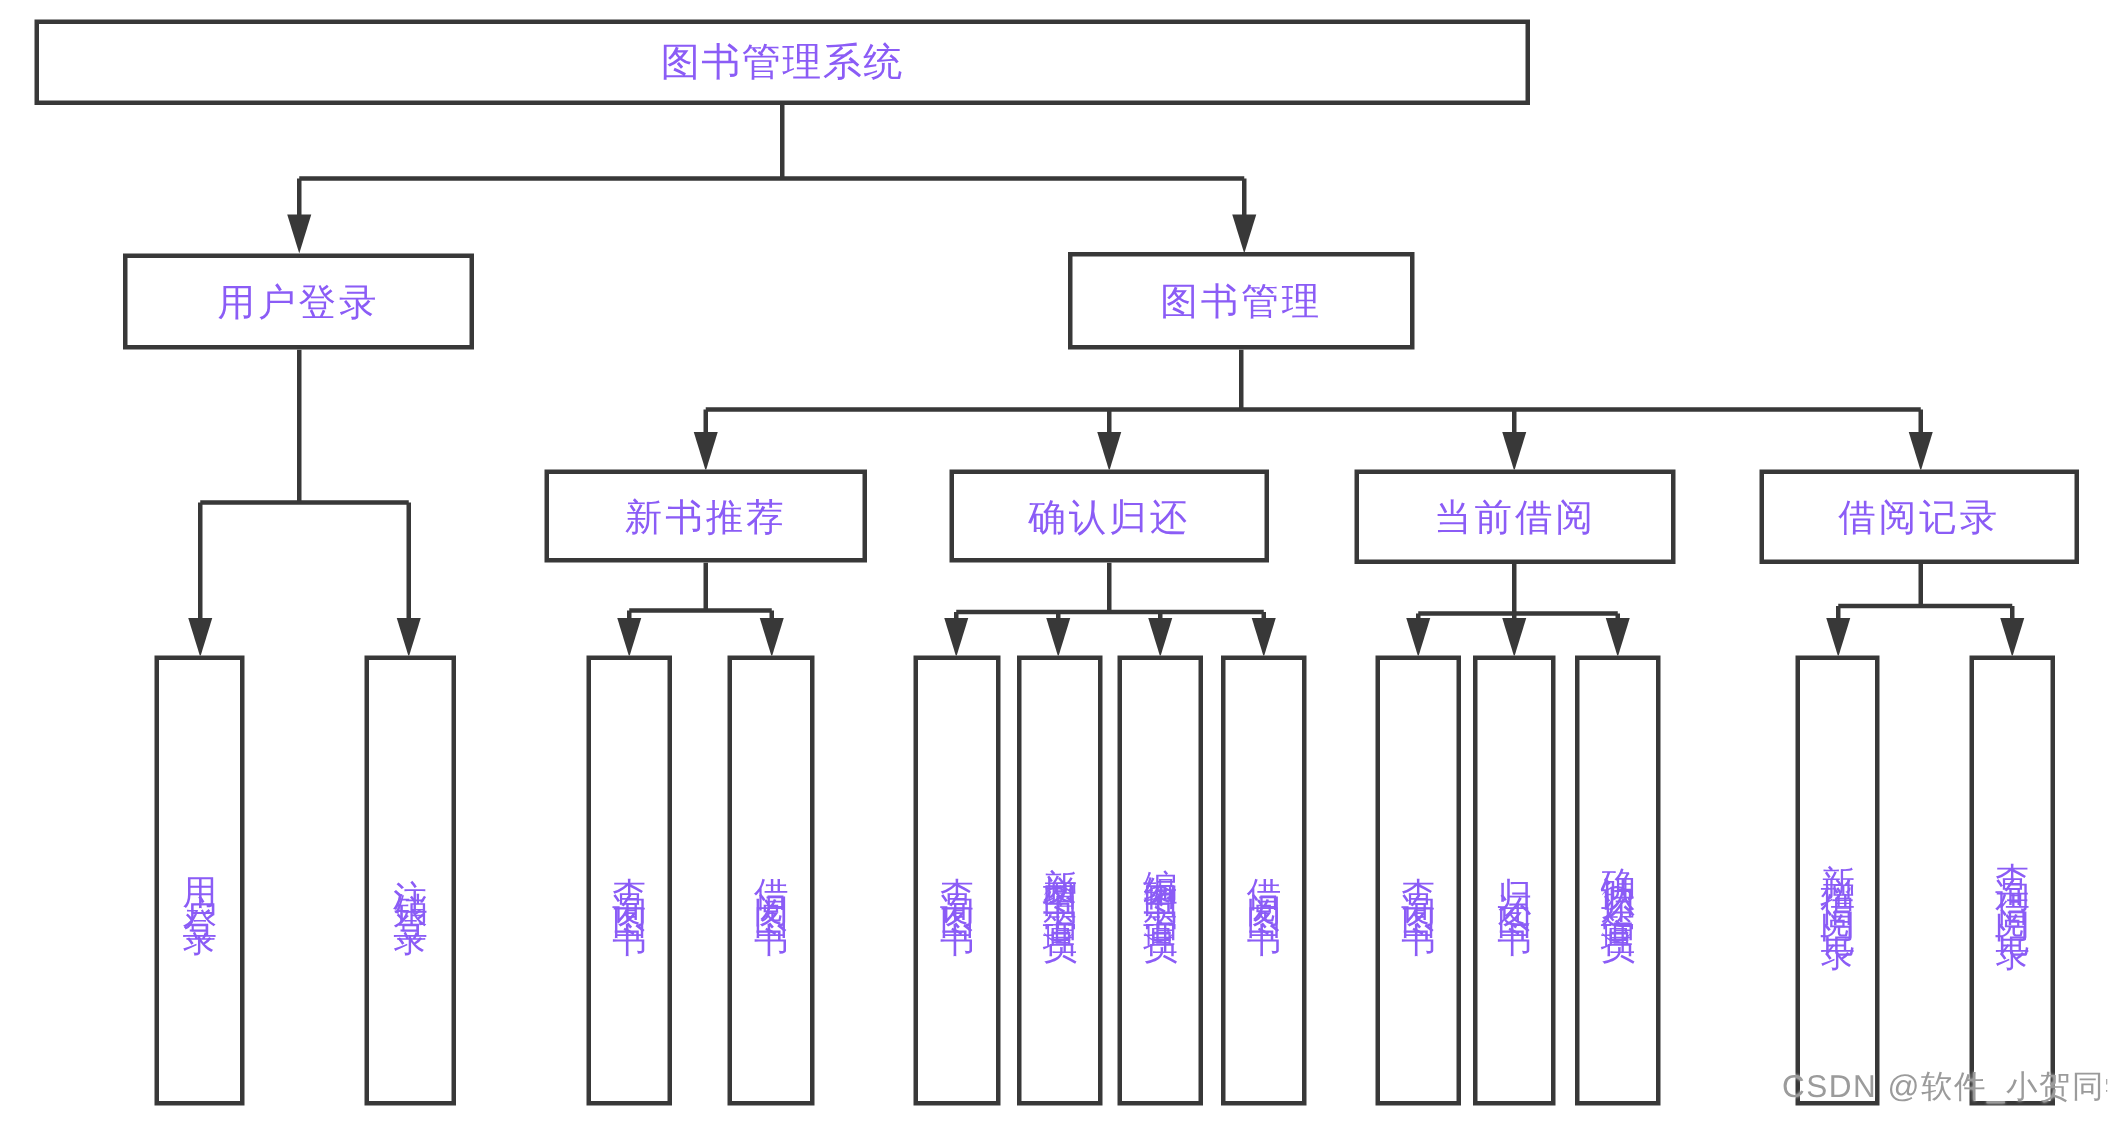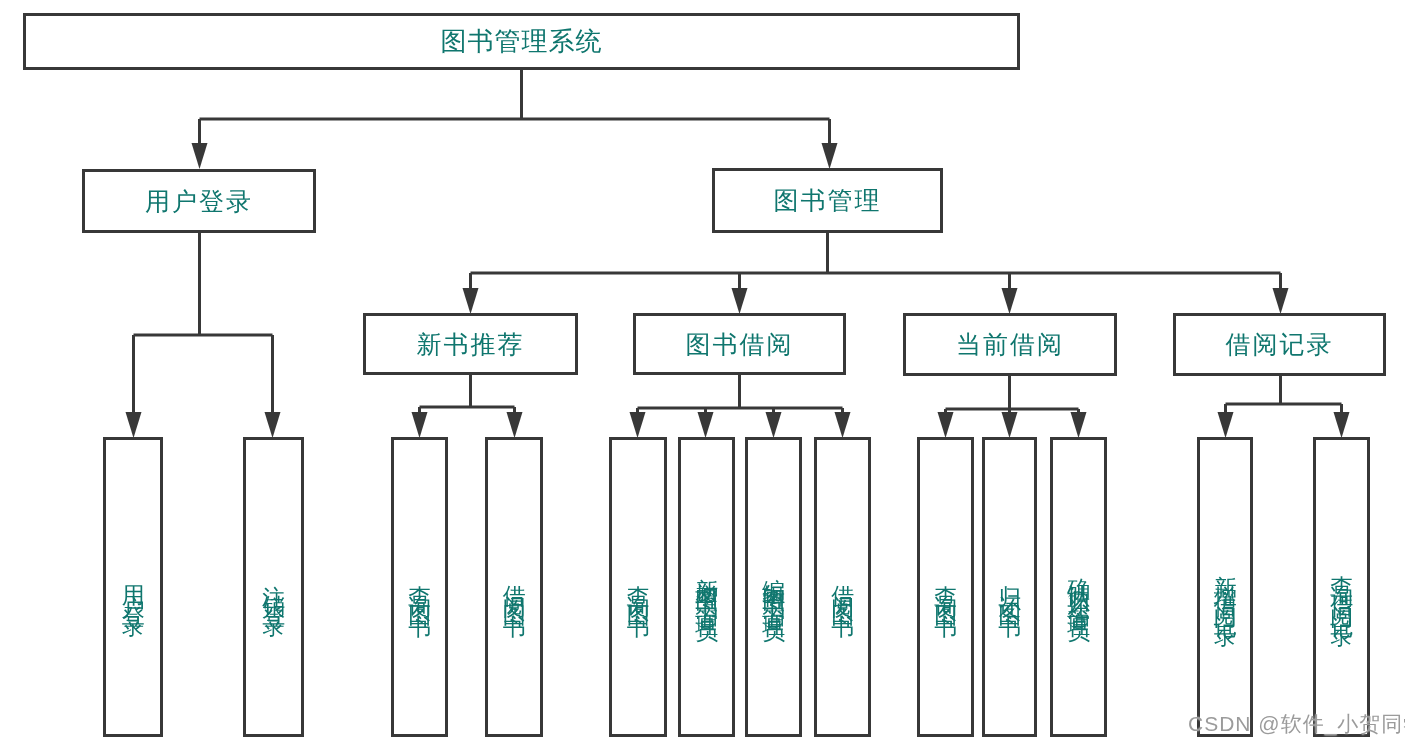--- a/index.html
+++ b/index.html
@@ -8,21 +8,21 @@
     width:1405px;height:747px;
     background:#ffffff;
     font-family:"Liberation Sans","DejaVu Sans",sans-serif;
     overflow:hidden;
   }
   .connectors{position:absolute;left:0;top:0;z-index:0;}
   .box{
     position:absolute;box-sizing:border-box;
     border:3px solid #383838;background:#ffffff;
     display:flex;align-items:center;justify-content:center;
-    color:#0f766e;z-index:1;text-align:center;
+    color:#8b5cf6;z-index:1;text-align:center;
   }
   .hbox{font-size:25px;letter-spacing:2px;}
   .title{font-size:26px;letter-spacing:1px;}
   .vbox{
     writing-mode:vertical-rl;text-orientation:mixed;
     font-size:23px;letter-spacing:10px;line-height:1.1;
   }
   .vlong{letter-spacing:6px;}
   .watermark{
     position:absolute;left:1188px;top:710px;z-index:2;
@@ -72,21 +72,21 @@
       <polygon points="1341.5,438 1333.5,412 1349.5,412"></polygon>
     </g>
   </svg>
 
   <div class="box hbox title" style="left:23px;top:13px;width:997px;height:57px">图书管理系统</div>
 
   <div class="box hbox" style="left:82px;top:169px;width:234px;height:64px">用户登录</div>
   <div class="box hbox" style="left:363px;top:313px;width:215px;height:62px">新书推荐</div>
 
   <div class="box hbox" style="left:712px;top:168px;width:231px;height:65px">图书管理</div>
-  <div class="box hbox" style="left:633px;top:313px;width:213px;height:62px">图书借阅</div>
+  <div class="box hbox" style="left:633px;top:313px;width:213px;height:62px">确认归还</div>
   <div class="box hbox" style="left:1173px;top:313px;width:213px;height:63px">借阅记录</div>
   <div class="box hbox" style="left:903px;top:313px;width:214px;height:63px">当前借阅</div>
 
   <div class="box vbox" style="left:103px;top:437px;width:60px;height:300px">用户登录</div>
   <div class="box vbox" style="left:243px;top:437px;width:61px;height:300px">注销登录</div>
 
   <div class="box vbox" style="left:391px;top:437px;width:57px;height:300px">查询图书</div>
   <div class="box vbox" style="left:485px;top:437px;width:58px;height:300px">借阅图书</div>
 
   <div class="box vbox" style="left:609px;top:437px;width:58px;height:300px">查询图书</div>

